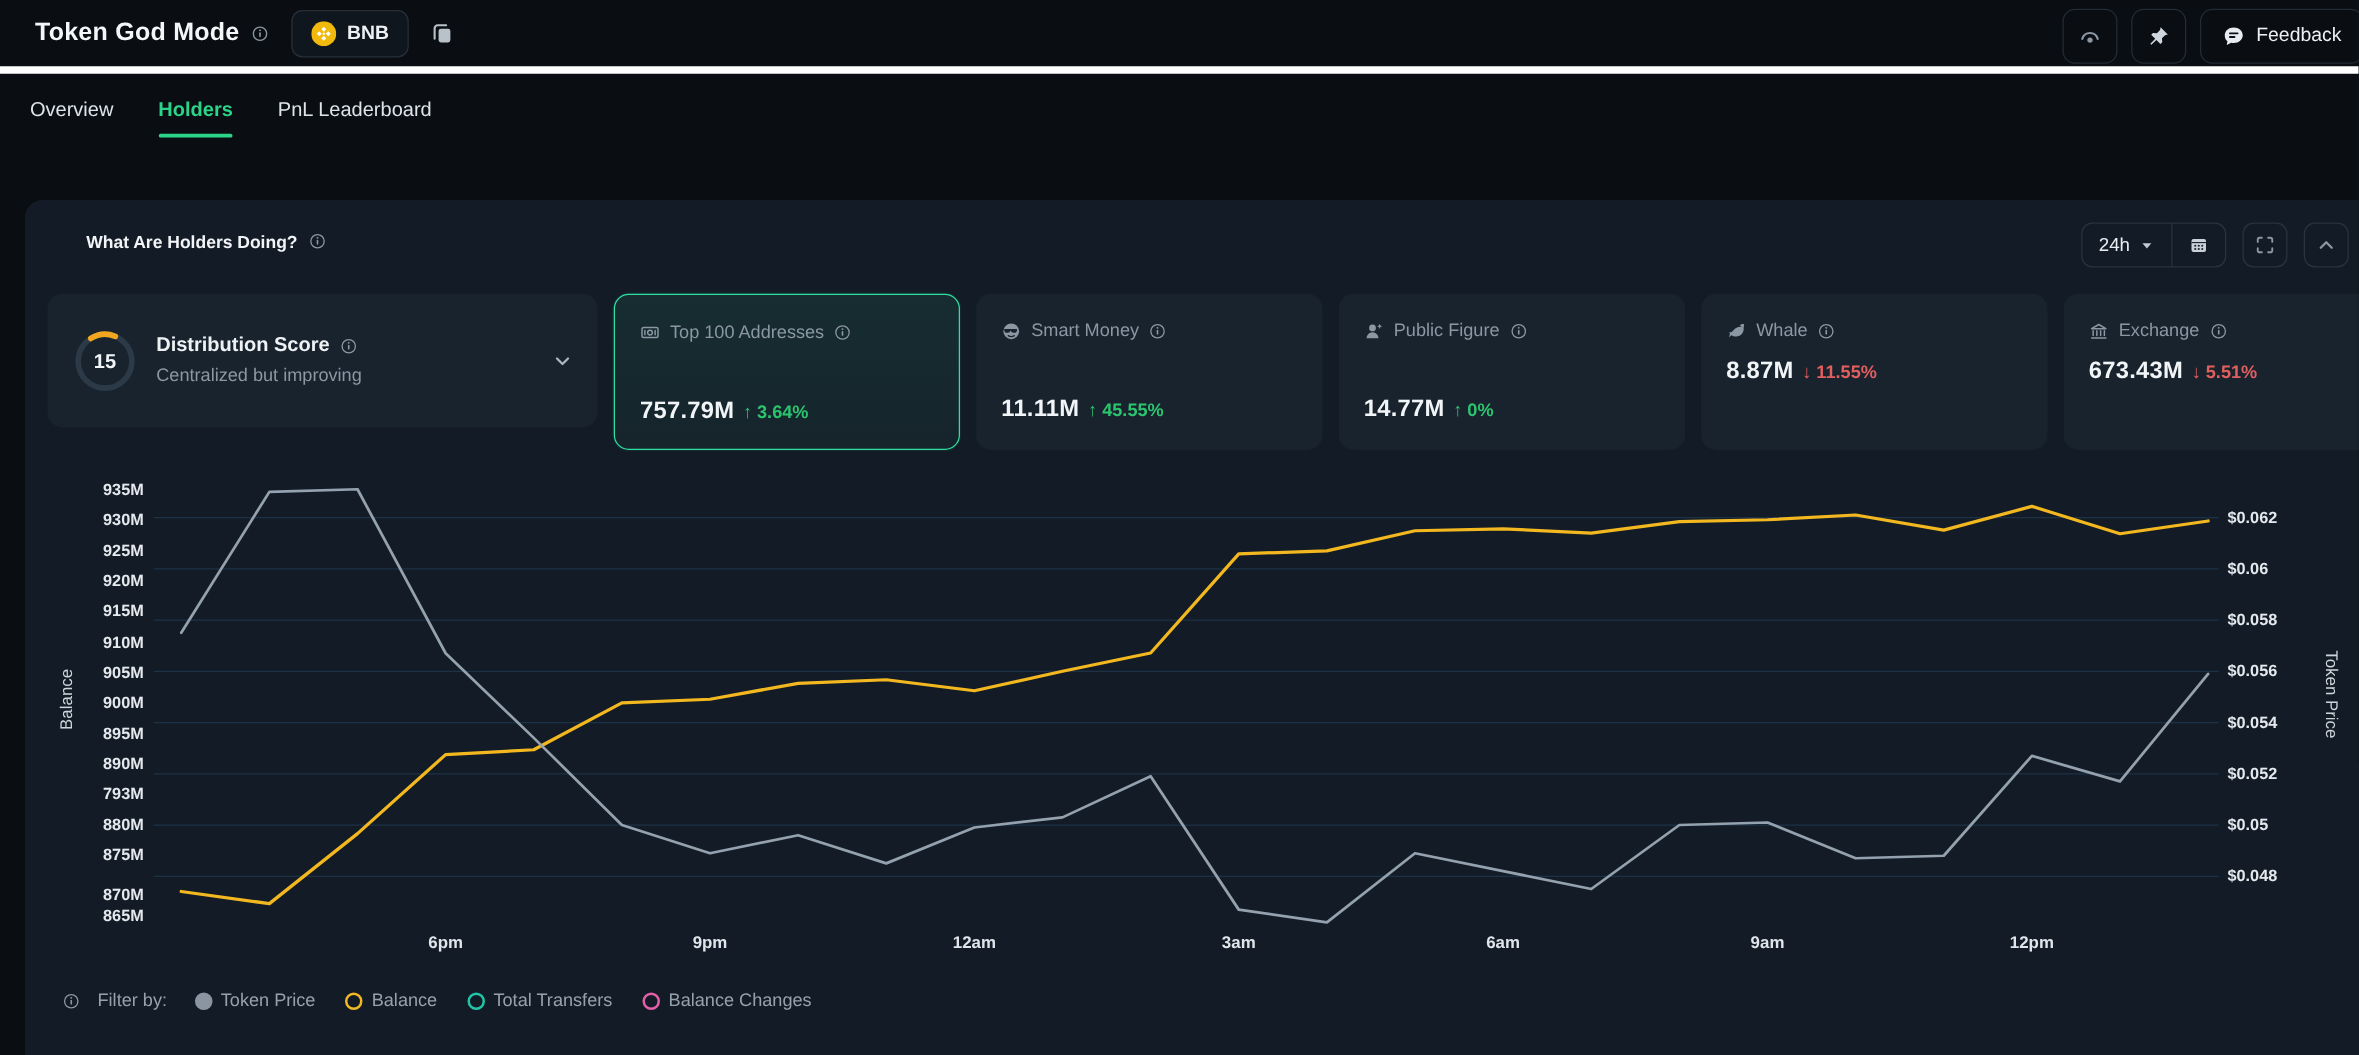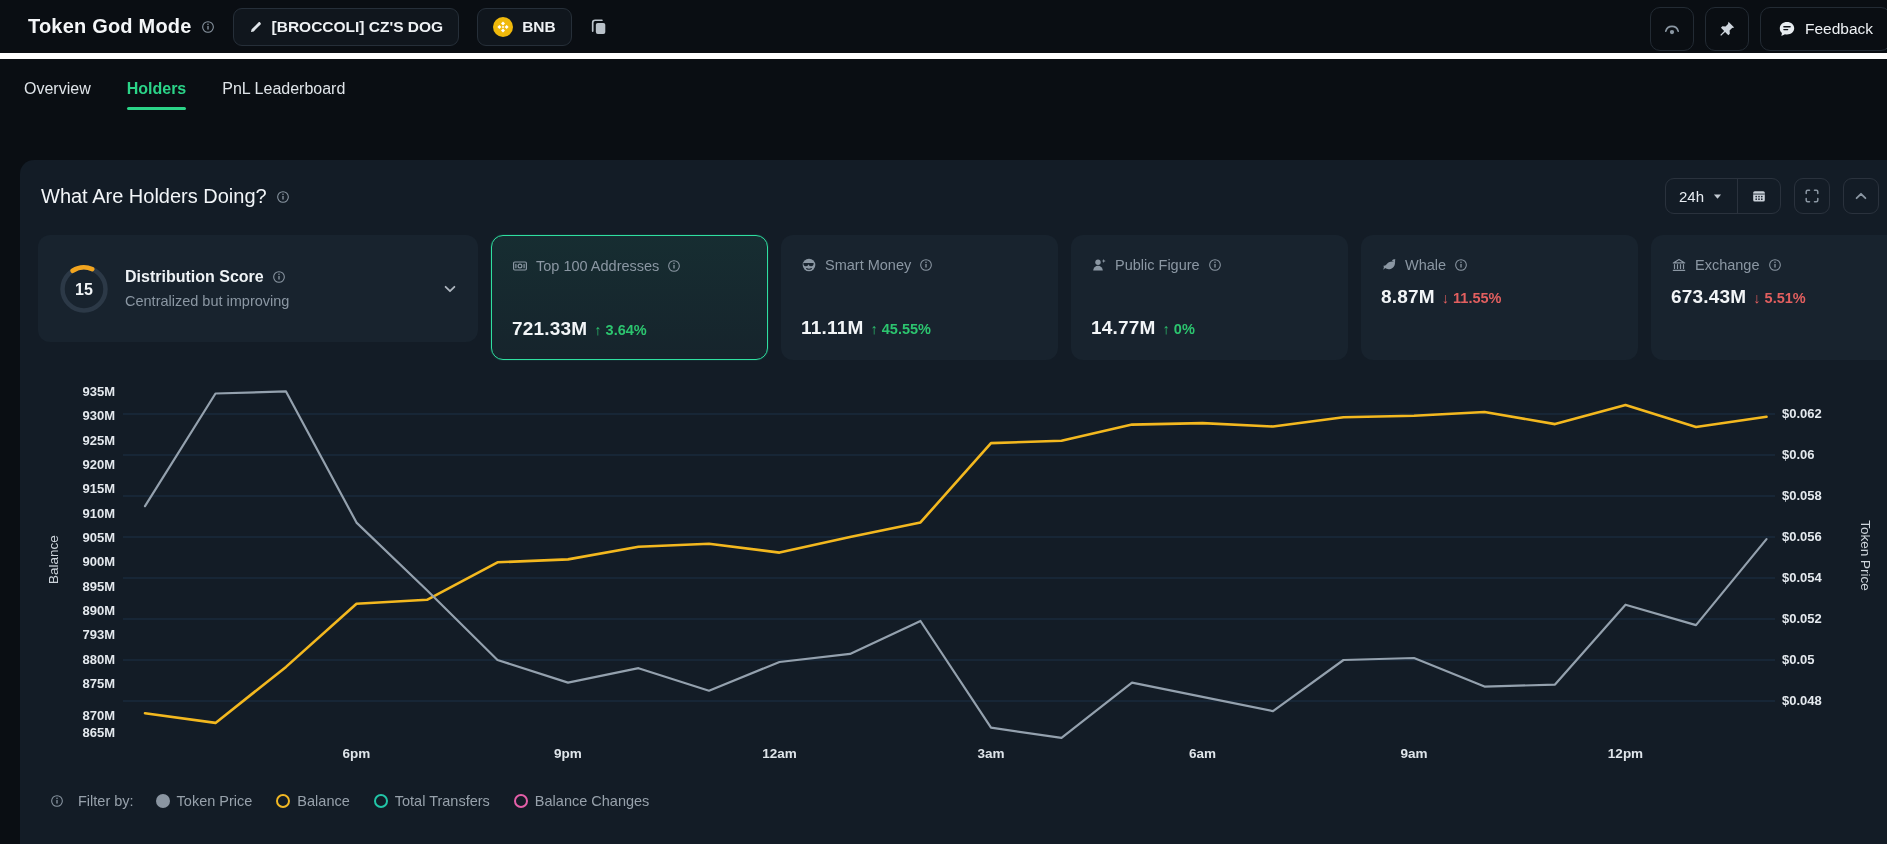--- a/index.html
+++ b/index.html
@@ -50,21 +50,21 @@
     content: ''; position: absolute; left: 0; right: 0; bottom: 8px; height: 3px;
     border-radius: 2px; background: #2bd488;
   }
 
   
   .panel {
     position: absolute; left: 20px; top: 160px; width: 1880px; height: 760px;
     background: #131c26; border-radius: 14px;
   }
   .panel-title-wrap { position: absolute; left: 21px; top: 25px; display: flex; align-items: center; gap: 9px; }
-  .panel-title { font-size: 20px; font-weight: 400; color: #f2f5f8; }
+  .panel-title { font-size: 14px; font-weight: 700; color: #f2f5f8; margin-left: 28px; }
   .panel-controls { position: absolute; left: 1645px; top: 18px; display: flex; gap: 13px; align-items: center; }
   .tf-pill { display: flex; align-items: stretch; height: 36px; border: 1px solid #2a323d; border-radius: 9px; }
   .tf-main { display: flex; align-items: center; gap: 7px; padding: 0 13px; cursor: pointer; }
   .tf-main .lbl { font-size: 15px; color: #e8edf2; }
   .tf-div { width: 1px; background: #2a323d; }
   .tf-cal { display: flex; align-items: center; padding: 0 13px; cursor: pointer; color: #c3cad2; }
   .ctlbtn {
     width: 36px; height: 36px; border: 1px solid #2a323d; border-radius: 9px;
     display: flex; align-items: center; justify-content: center; color: #c3cad2; cursor: pointer; flex: none;
   }
@@ -125,28 +125,20 @@
 <div class="app-header">
   <div class="app-title-wrap">
     <span class="app-title">Token God Mode</span>
     <span class="icon sz14">
         <svg viewBox="0 0 16 16">
           <circle cx="8" cy="8" r="6.1" fill="none" stroke="currentColor" stroke-width="1.2"></circle>
           <circle cx="8" cy="4.9" r="0.9" fill="currentColor"></circle>
           <rect x="7.25" y="6.7" width="1.5" height="4.4" rx="0.75" fill="currentColor"></rect>
         </svg>
       </span>
-  </div>
-  <div class="hpill">
-    <span class="icon sz14" style="color:#dfe4e9">
-        <svg viewBox="0 0 16 16">
-          <path d="M2.2 13.8l.8-3.2 7.8-7.8c.5-.5 1.4-.5 1.9 0l.5.5c.5.5.5 1.4 0 1.9l-7.8 7.8-3.2.8z" fill="currentColor"></path>
-        </svg>
-      </span>
-    <span class="lbl">[BROCCOLI] CZ'S DOG</span>
   </div>
   <div class="hpill">
     <span class="icon sz20">
         <svg viewBox="0 0 20 20">
           <circle cx="10" cy="10" r="10" fill="#F0B90B"></circle>
           <g fill="#fff">
             <path d="M10 4.4 12 6.4 10 8.4 8 6.4z"></path>
             <path d="M6.4 8 8.4 10 6.4 12 4.4 10z"></path>
             <path d="M13.6 8 15.6 10 13.6 12 11.6 10z"></path>
             <path d="M10 11.6 12 13.6 10 15.6 8 13.6z"></path>
@@ -295,21 +287,21 @@
           <span>Top 100 Addresses</span>
           <span class="icon sz14">
             <svg viewBox="0 0 16 16">
               <circle cx="8" cy="8" r="6.1" fill="none" stroke="currentColor" stroke-width="1.2"></circle>
               <circle cx="8" cy="4.9" r="0.9" fill="currentColor"></circle>
               <rect x="7.25" y="6.7" width="1.5" height="4.4" rx="0.75" fill="currentColor"></rect>
             </svg>
           </span>
         </div>
         <div class="stat-value-row">
-          <span class="stat-value">721.33M</span>
+          <span class="stat-value">757.79M</span>
           <span class="stat-change up">↑ 3.64%</span>
         </div>
       </div>
       <div class="stat-card">
         <div class="stat-label-row">
           <span class="icon">
             <svg viewBox="0 0 16 16">
               <circle cx="8" cy="8" r="6.3" fill="currentColor"></circle>
               <path d="M3.4 6.1h9.2v1c0 1.2-.9 2.1-2.1 2.1h-.8c-1 0-1.8-.7-2-1.6h-.4c-.2.9-1 1.6-2 1.6h-.8c-1.2 0-2.1-.9-2.1-2.1v-1z" fill="#18232e"></path>
               <path d="M5.6 11.5c.7.5 1.5.8 2.4.8s1.7-.3 2.4-.8" stroke="#18232e" stroke-width="1.1" fill="none" stroke-linecap="round"></path>

